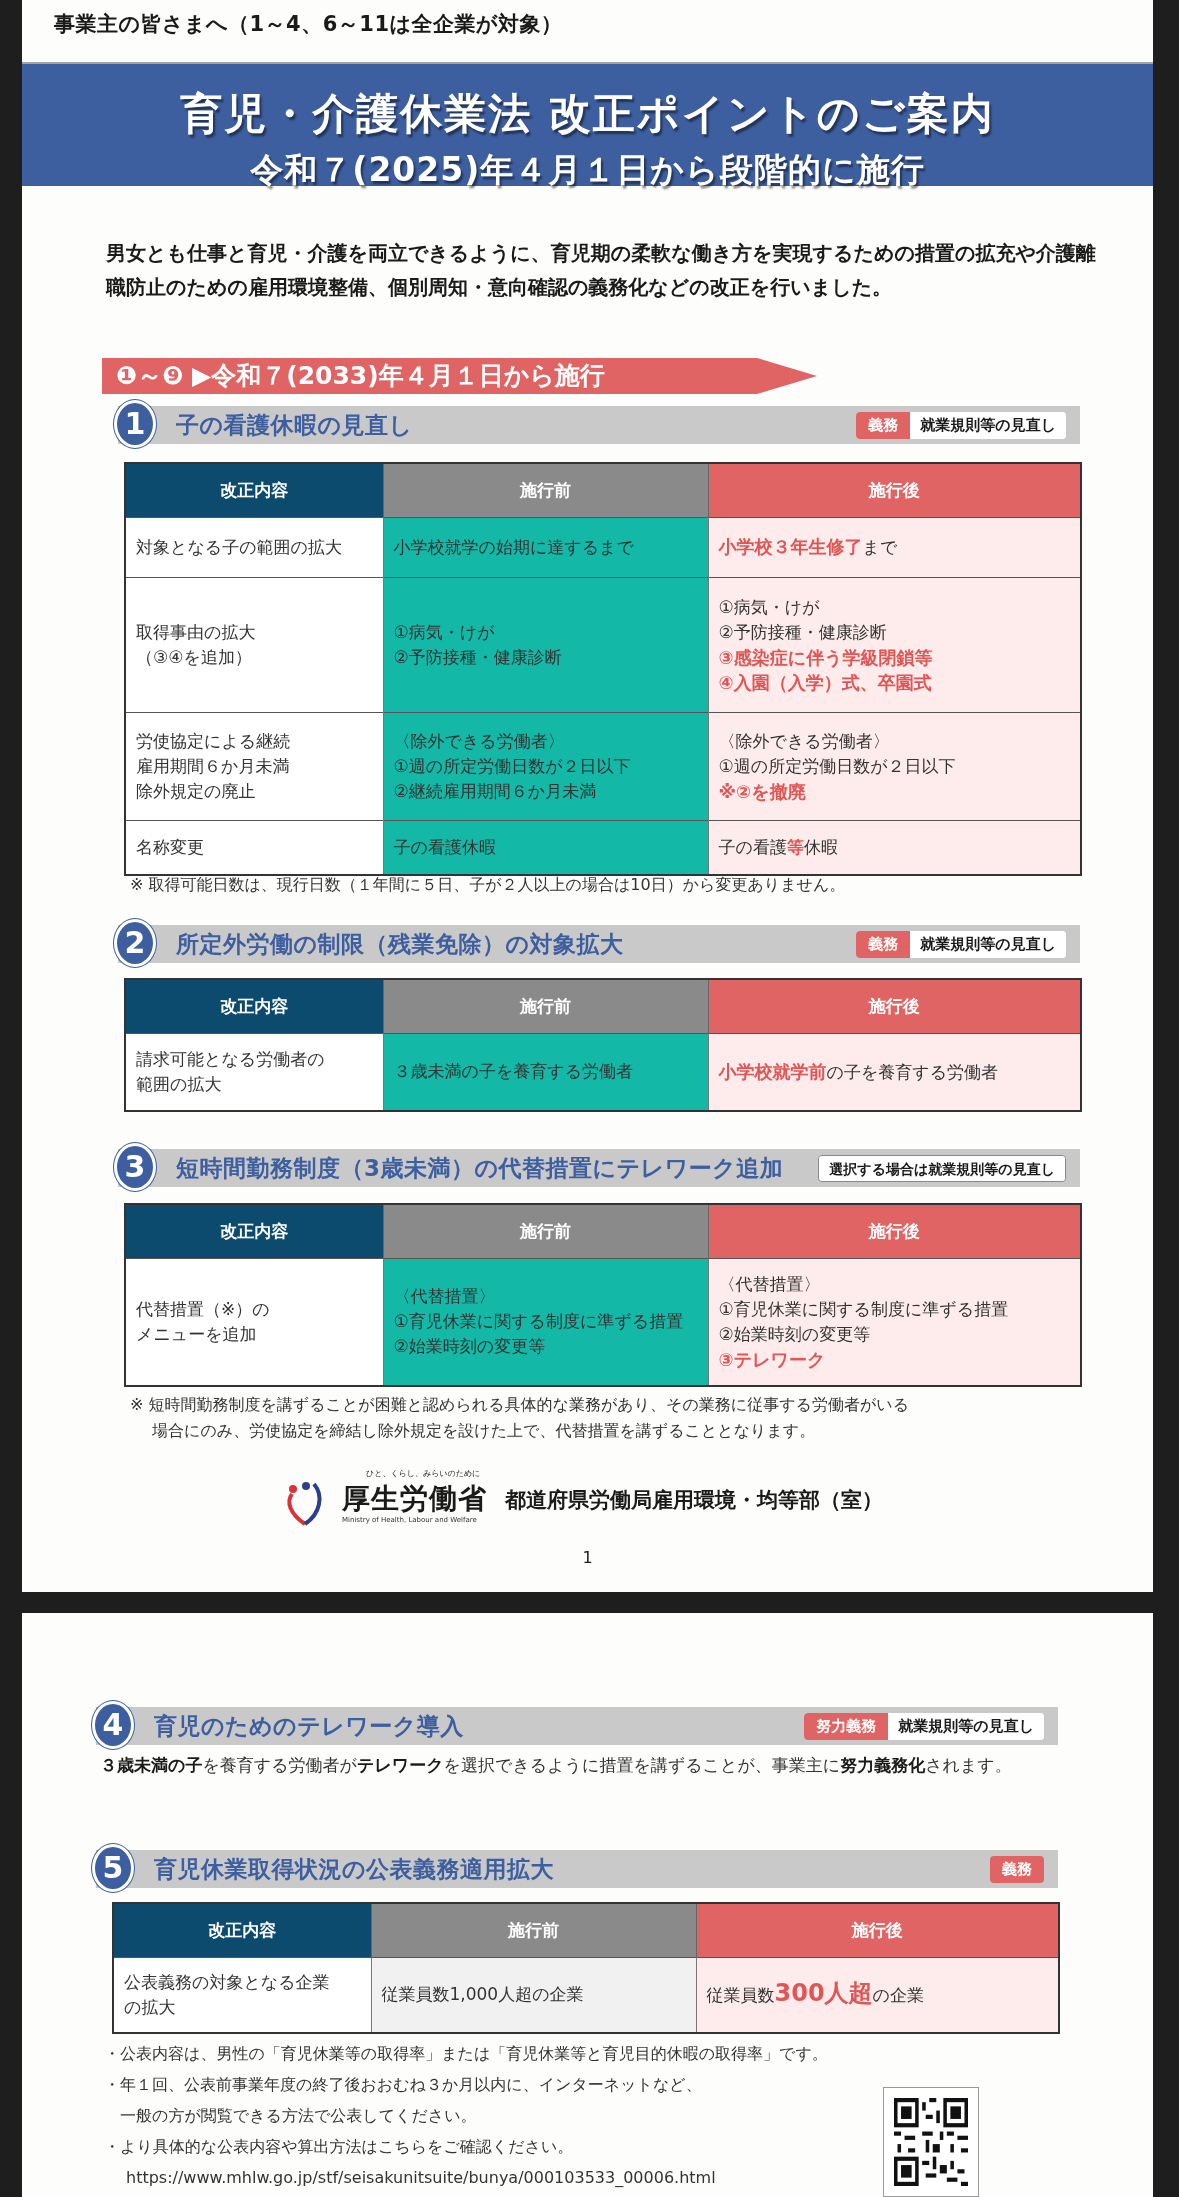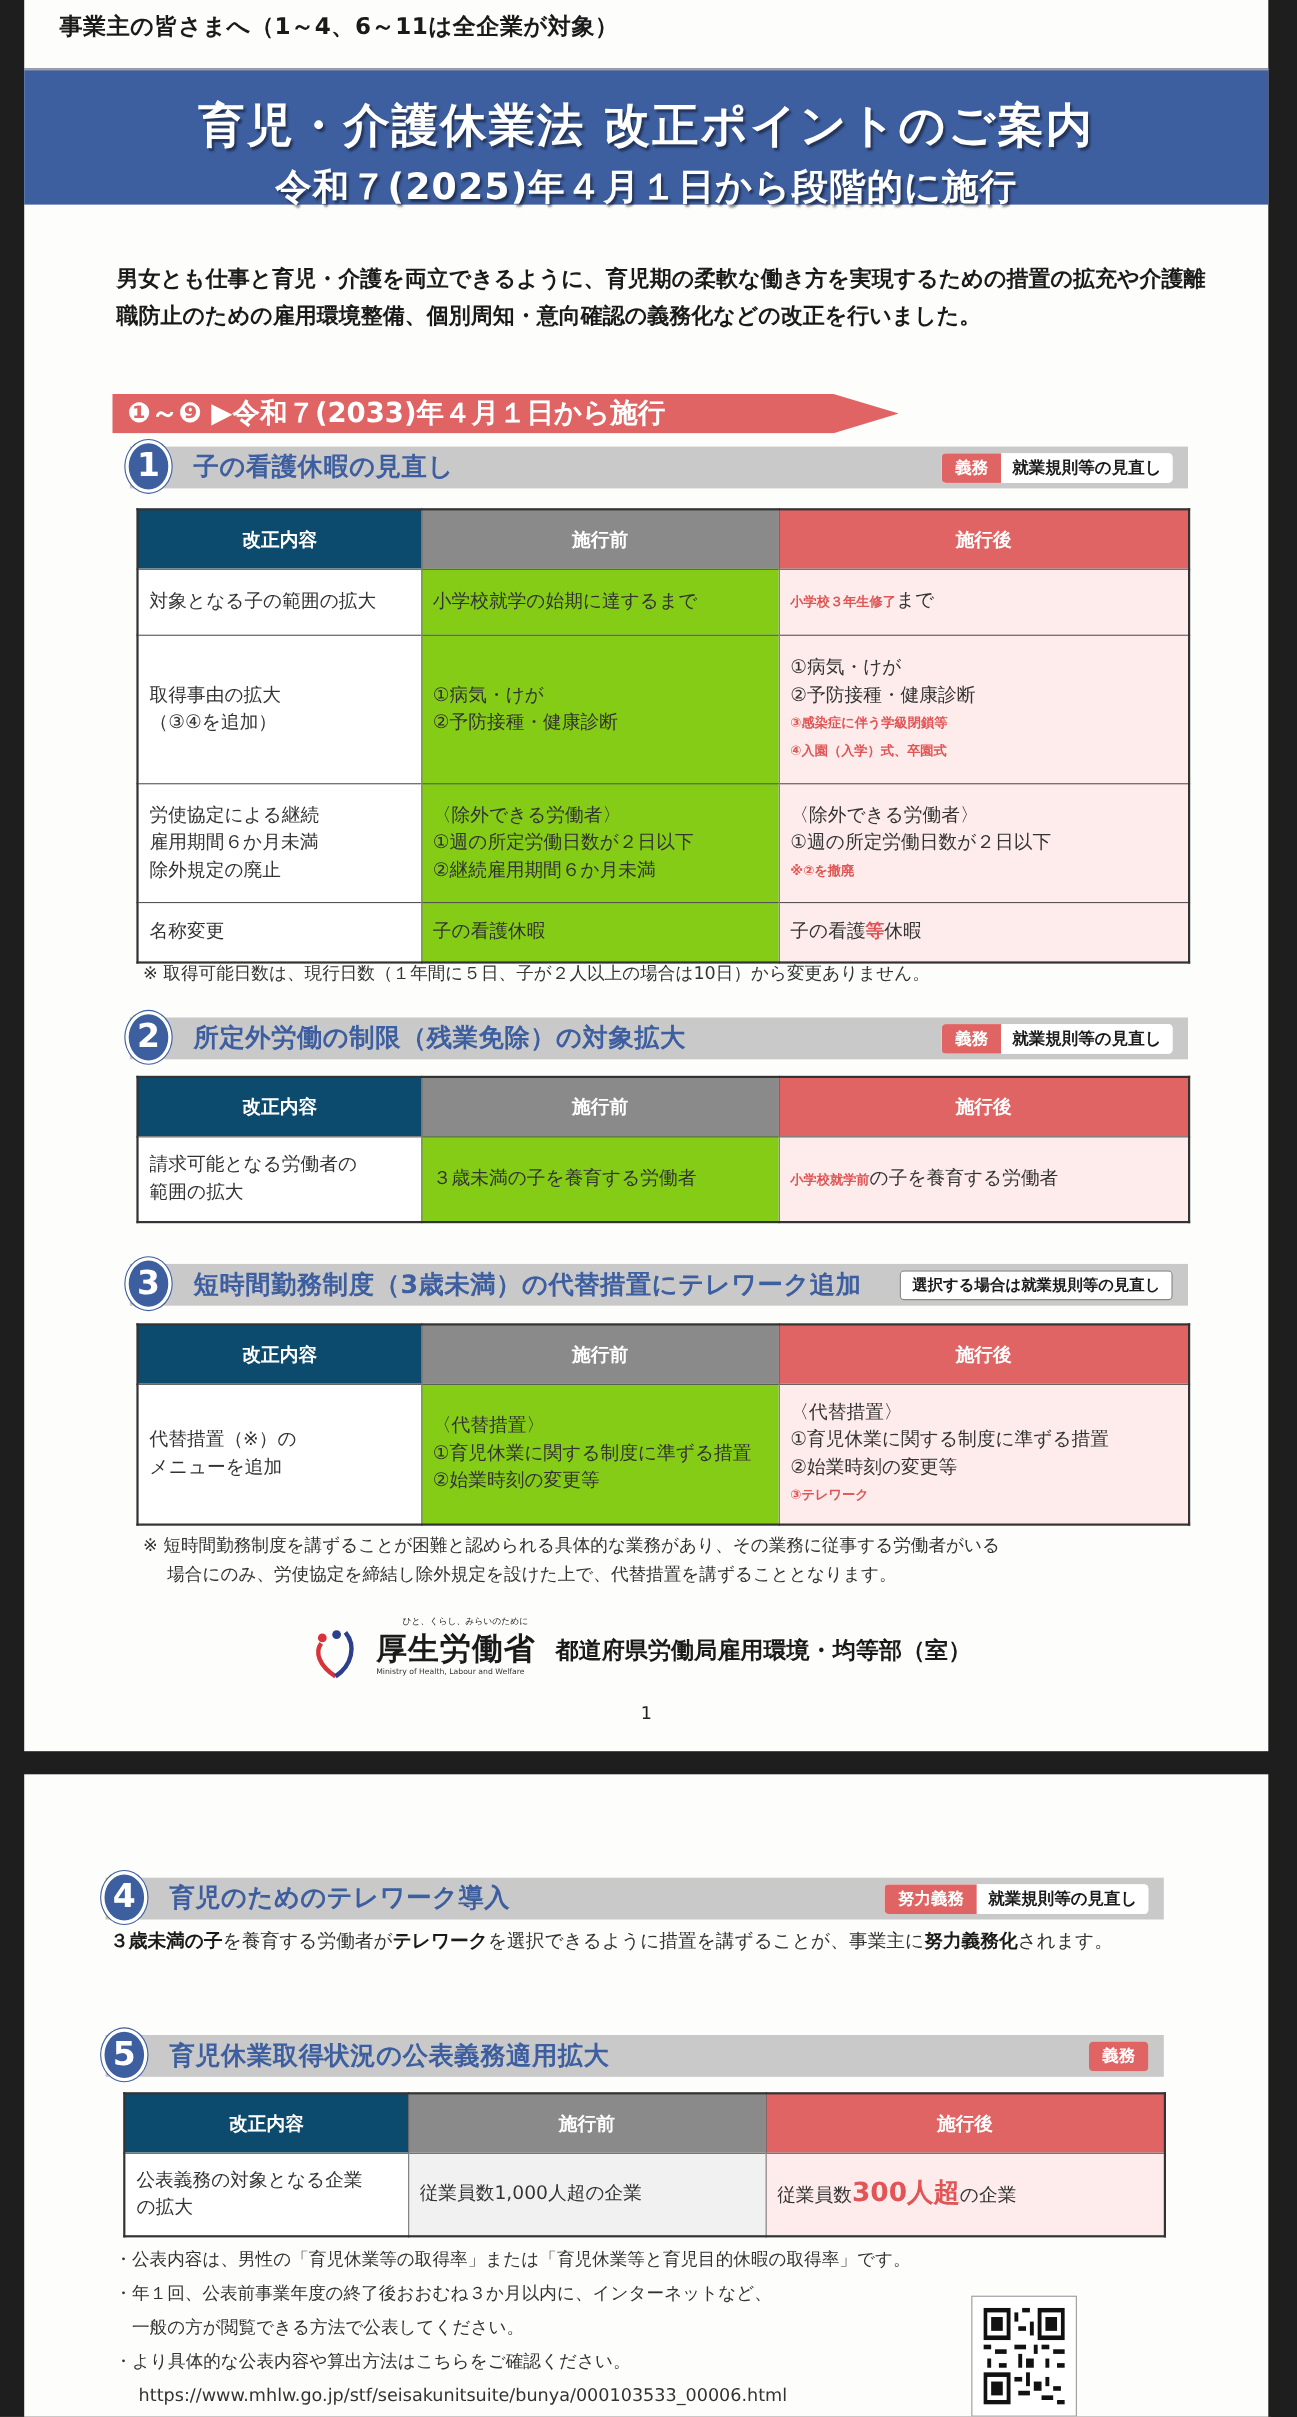--- a/index.html
+++ b/index.html
@@ -26,24 +26,24 @@
   .tag-red { background: #e06464; color: #fff; font-size: 15px; font-weight: bold; padding: 0 12px; line-height: 27px; }
   .tag-white { background: #fff; color: #1a1a1a; font-size: 15px; font-weight: bold; padding: 0 10px; line-height: 27px; }
 
   table.cmp { position: absolute; left: 102px; width: 958px; border-collapse: collapse; border: 2px solid #333; font-size: 17px; }
   table.cmp th { color: #fff; font-size: 17px; font-weight: bold; height: 54px; border-right: 1px solid #666; }
   table.cmp th.c1 { background: #0c4a6e; width: 258px; }
   table.cmp th.c2 { background: #8a8a8a; width: 325px; }
   table.cmp th.c3 { background: #e06464; }
   table.cmp td { border-top: 1px solid #555; border-right: 1px solid #777; padding: 6px 10px; vertical-align: middle; line-height: 25px; color: #333; }
   table.cmp td.c1 { background: #fff; }
-  table.cmp td.c2 { background: #84cc16; }
+  table.cmp td.c2 { background: #14b8a6; }
   table.cmp td.c3 { background: #fdeceb; }
   .red { color: #e05555; font-weight: bold; }
-  .big { font-size: 12px; }
+  .big { font-size: 18px; }
   .note { position: absolute; left: 108px; font-size: 16px; color: #333; line-height: 26px; }
 
   .footer { position: absolute; left: 240px; top: 1458px; width: 700px; height: 70px; }
   .logo-mark { position: absolute; left: 22px; top: 20px; width: 42px; height: 48px; }
   .logo-small { position: absolute; left: 104px; top: 10px; font-size: 8px; color: #222; }
   .logo-main { position: absolute; left: 80px; top: 22px; font-size: 28px; font-weight: bold; color: #1a1a1a; letter-spacing: 1px; }
   .logo-en { position: absolute; left: 80px; top: 58px; font-size: 7px; color: #333; }
   .dept { position: absolute; left: 243px; top: 28px; font-size: 21px; font-weight: bold; color: #1a1a1a; }
   .pagenum { position: absolute; left: 0; width: 1131px; top: 1548px; text-align: center; font-size: 16px; color: #222; }
 

